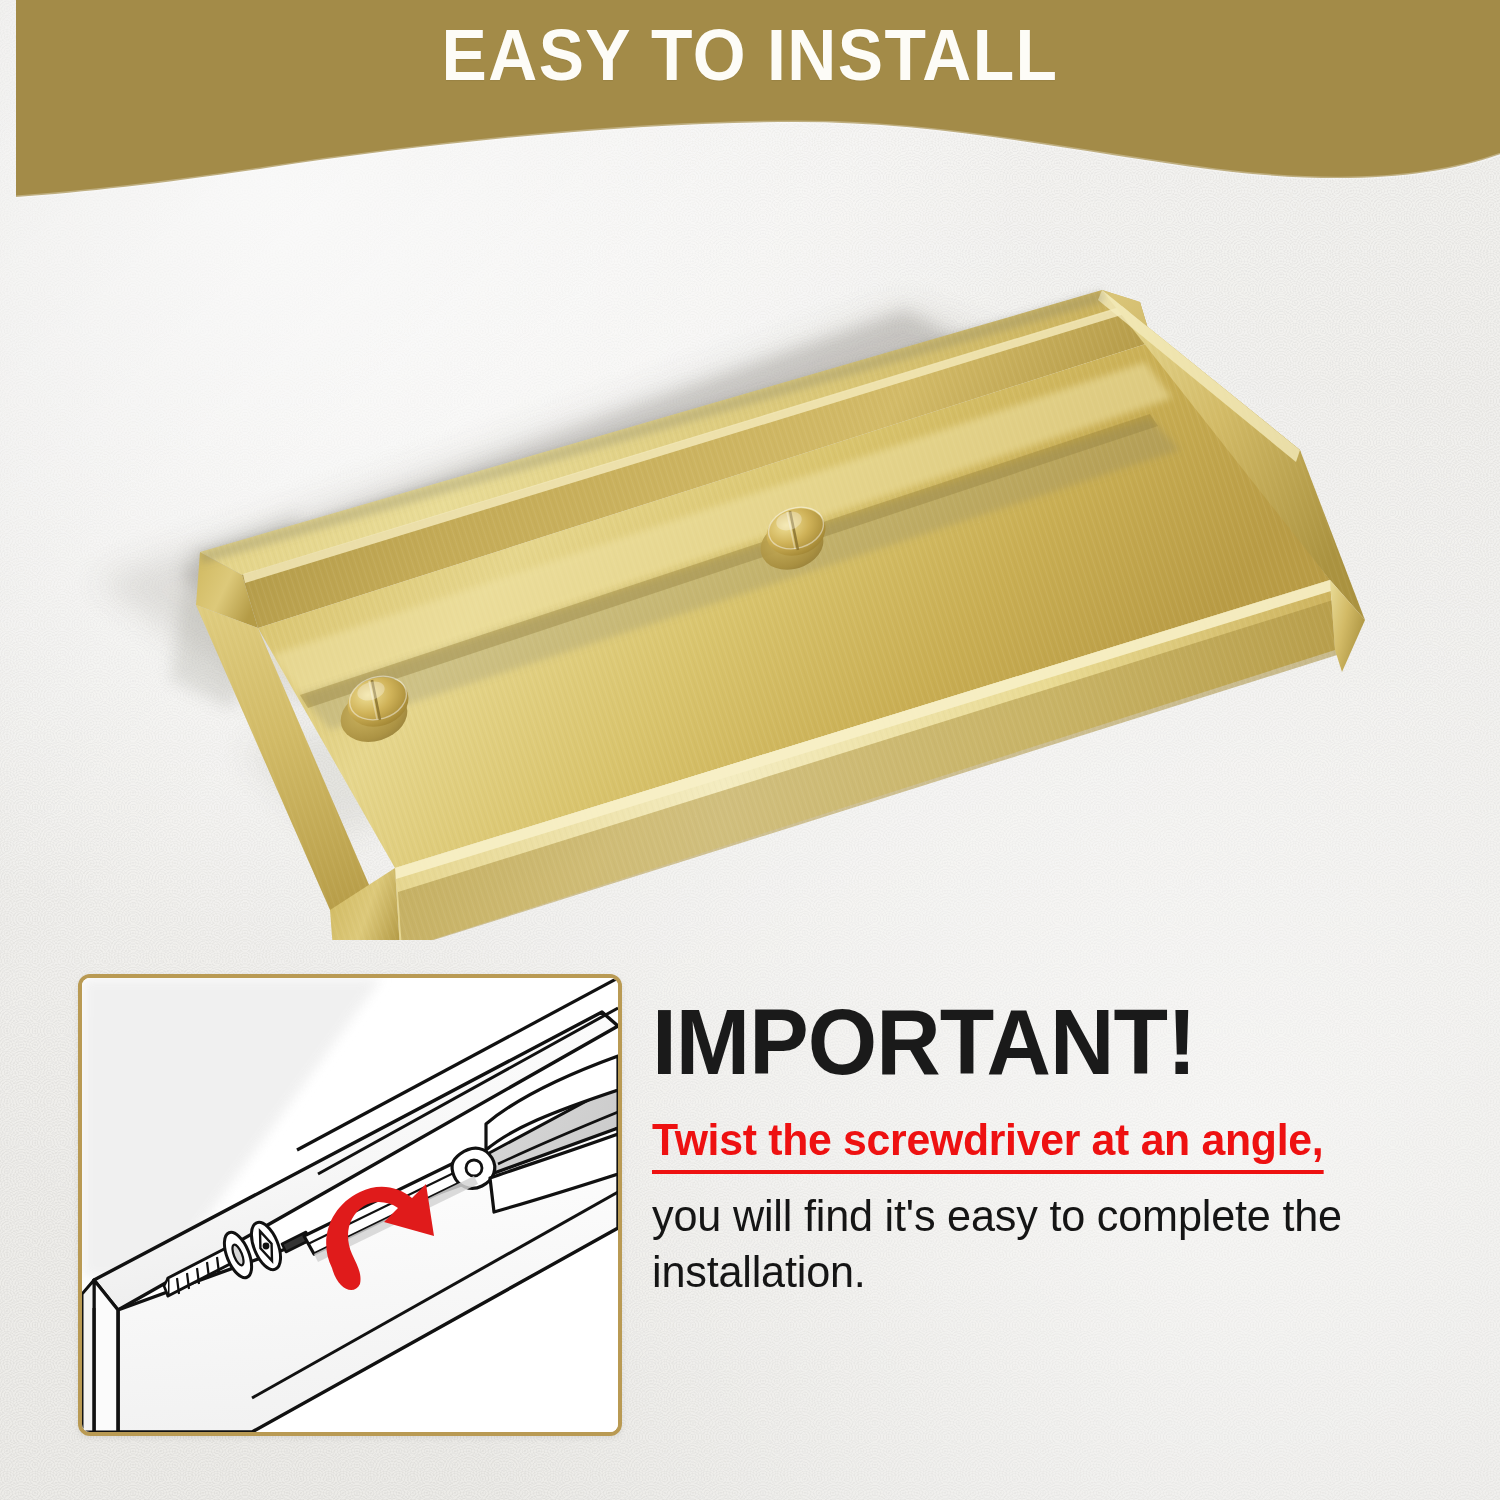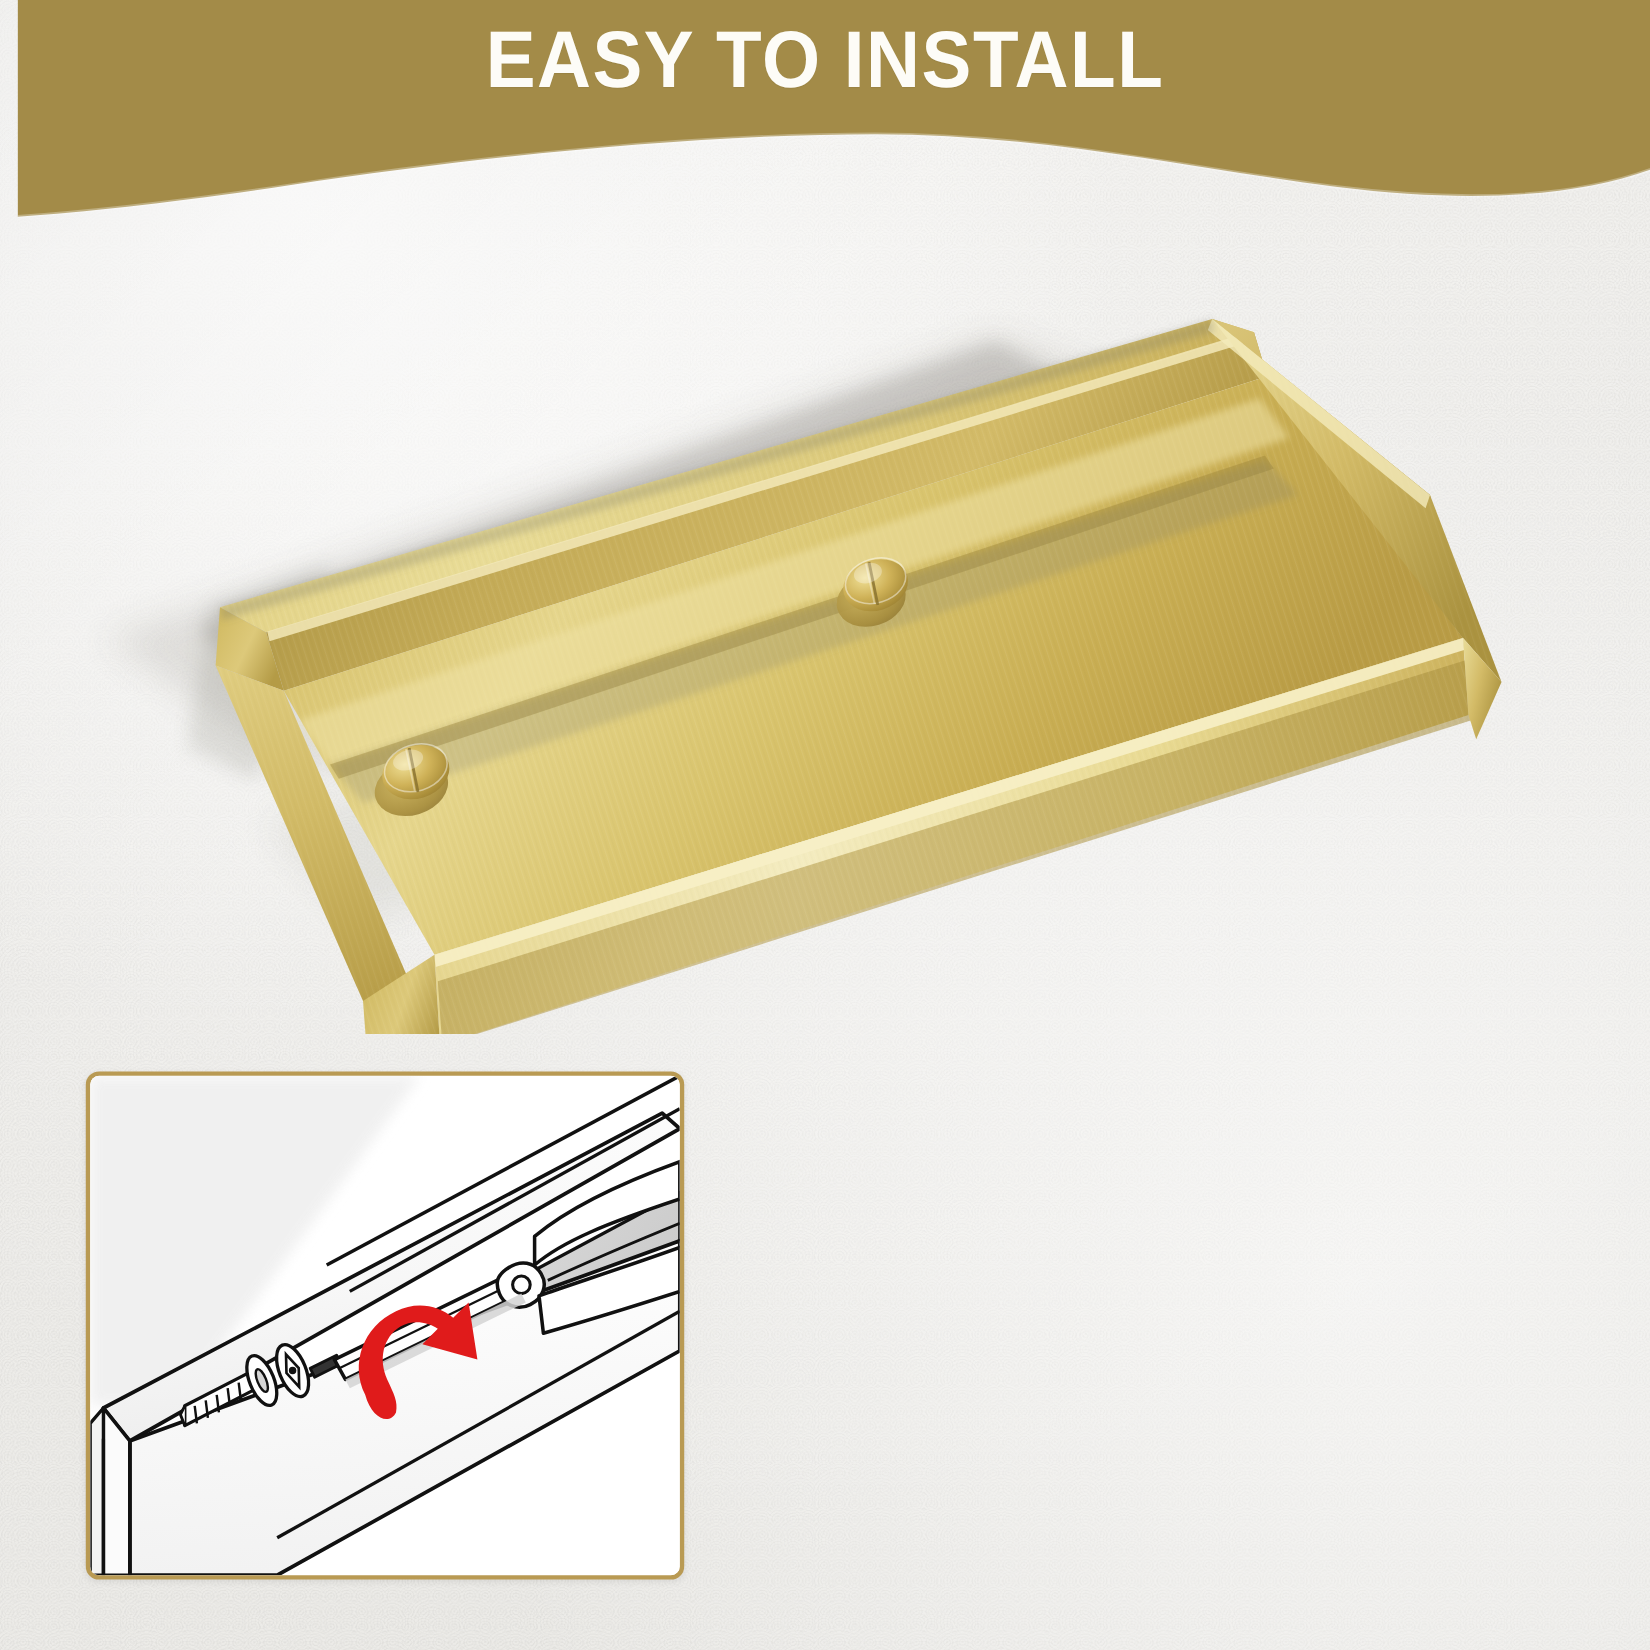--- a/index.html
+++ b/index.html
@@ -417,14 +417,19 @@
                  C 296 205 316 208 330 220
                  L 344 206 L 352 258 L 302 244 L 316 230
                  C 306 223 292 222 282 228
                  C 266 238 262 258 270 276
                  C 276 289 280 296 278 306
                  C 272 318 256 312 250 290 Z" fill="#e01b1b"></path>
       </g>
     </svg>
   </div>
 
+  <div class="text-panel">
+    <div class="important-head">IMPORTANT!</div>
+    <div class="warn-line">Twist the screwdriver at an angle,</div>
+    <div class="body-line">you will find it's easy to complete the installation.</div>
+  </div>
 
 </div>
 
 </body></html>

